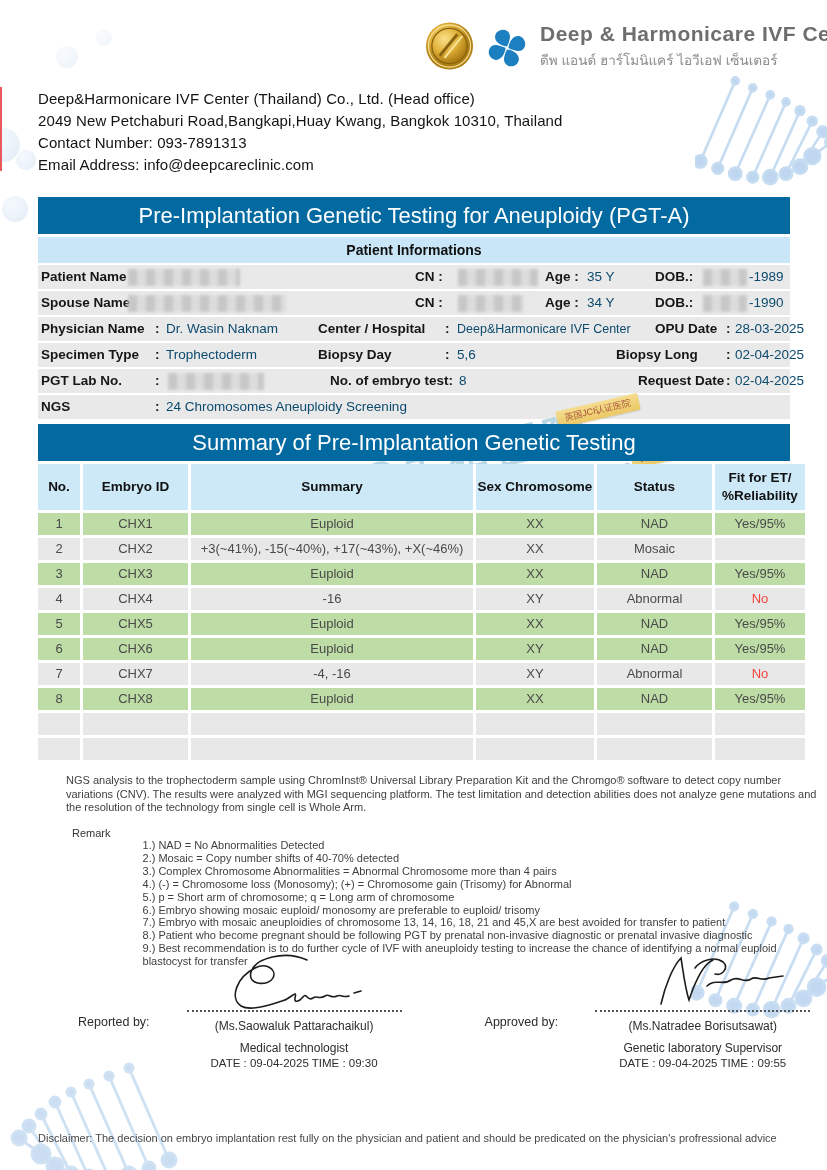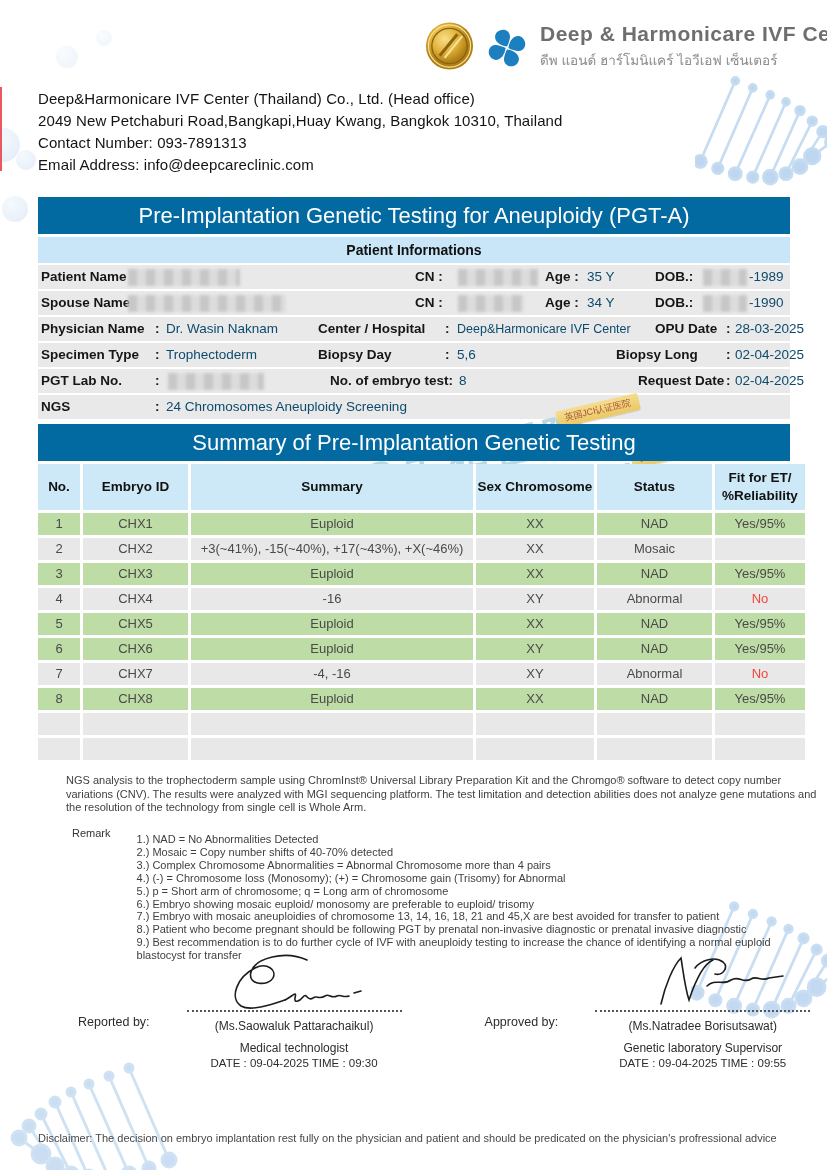--- a/index.html
+++ b/index.html
@@ -41,21 +41,21 @@
   .ptable .hc{background:#cde9f8;height:46px;display:flex;flex-direction:column;justify-content:center;
     align-items:center;font-size:13.5px;font-weight:bold;color:#111;text-align:center;line-height:18px;}
   .ptable .c{height:22px;line-height:22px;text-align:center;font-size:13px;color:#4a4a4a;overflow:hidden;white-space:nowrap;}
   .rg{display:contents;} .rg>div{background:#bedca5;}
   .re{display:contents;} .re>div{background:#e8e8e8;}
   .c.red{color:#f4453c;}
   
   .ngsnote{position:absolute;left:38px;top:774px;width:752px;font-size:11px;color:#3f3f3f;line-height:13.5px;margin-left:28px;}
   .remark{position:absolute;left:72px;top:827px;width:720px;font-size:11px;color:#3f3f3f;line-height:12.9px;display:flex;gap:20px;}
   .remark .rlabel{font-weight:normal;color:#333;flex:0 0 auto;}
-  .remark ol{margin:6px;padding:0;list-style:none;max-width:640px;}
+  .remark ol{margin:12px;padding:0;list-style:none;max-width:640px;}
   
   .sigzone{position:absolute;left:48px;top:952px;width:740px;display:flex;}
   .sigcol{display:flex;align-items:flex-end;gap:24px;}
   .sigcol .who{font-size:12.5px;color:#2c2c2c;padding:0 8px 40px 0;white-space:nowrap;}
   .sigstack{display:flex;flex-direction:column;align-items:center;width:225px;}
   .sigstack svg{display:block;}
   .dotline{width:215px;border-bottom:2px dotted #555;margin-top:-4px;}
   .signame{font-size:12px;color:#2c2c2c;margin-top:7px;}
   .sigrole{font-size:12px;color:#2c2c2c;margin-top:8px;}
   .sigdate{font-size:11.5px;color:#2c2c2c;margin-top:2px;}

